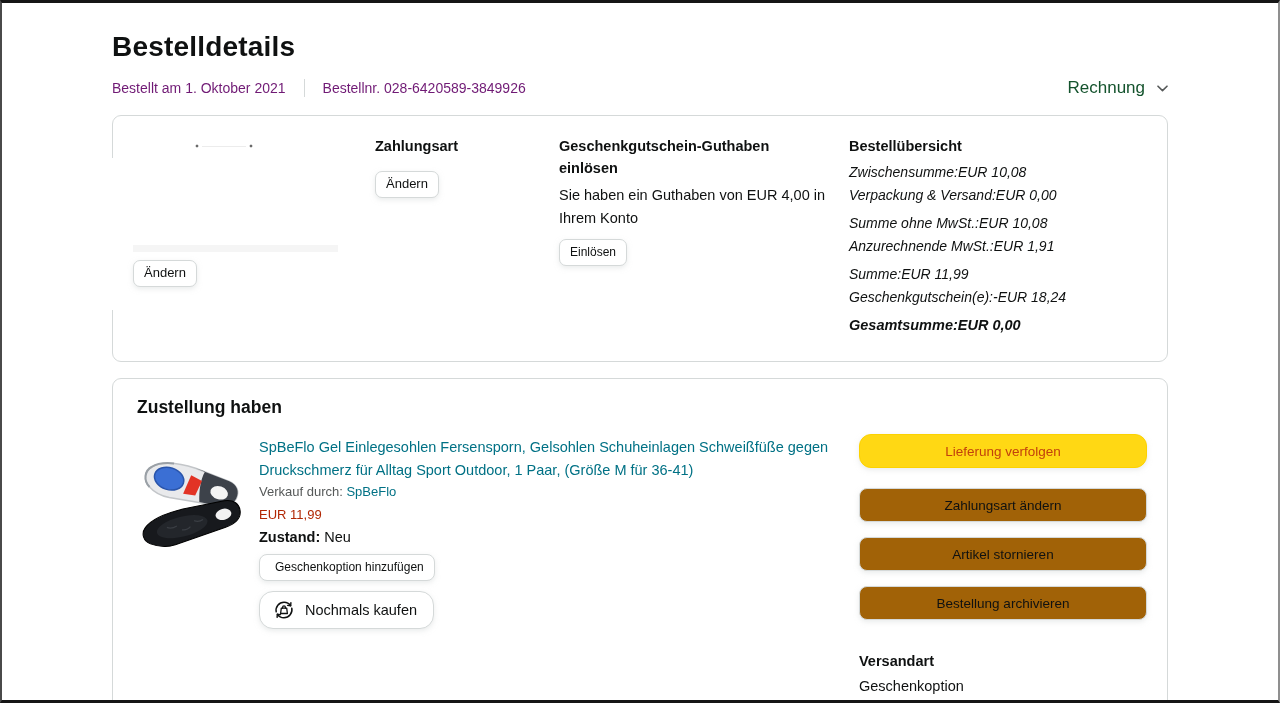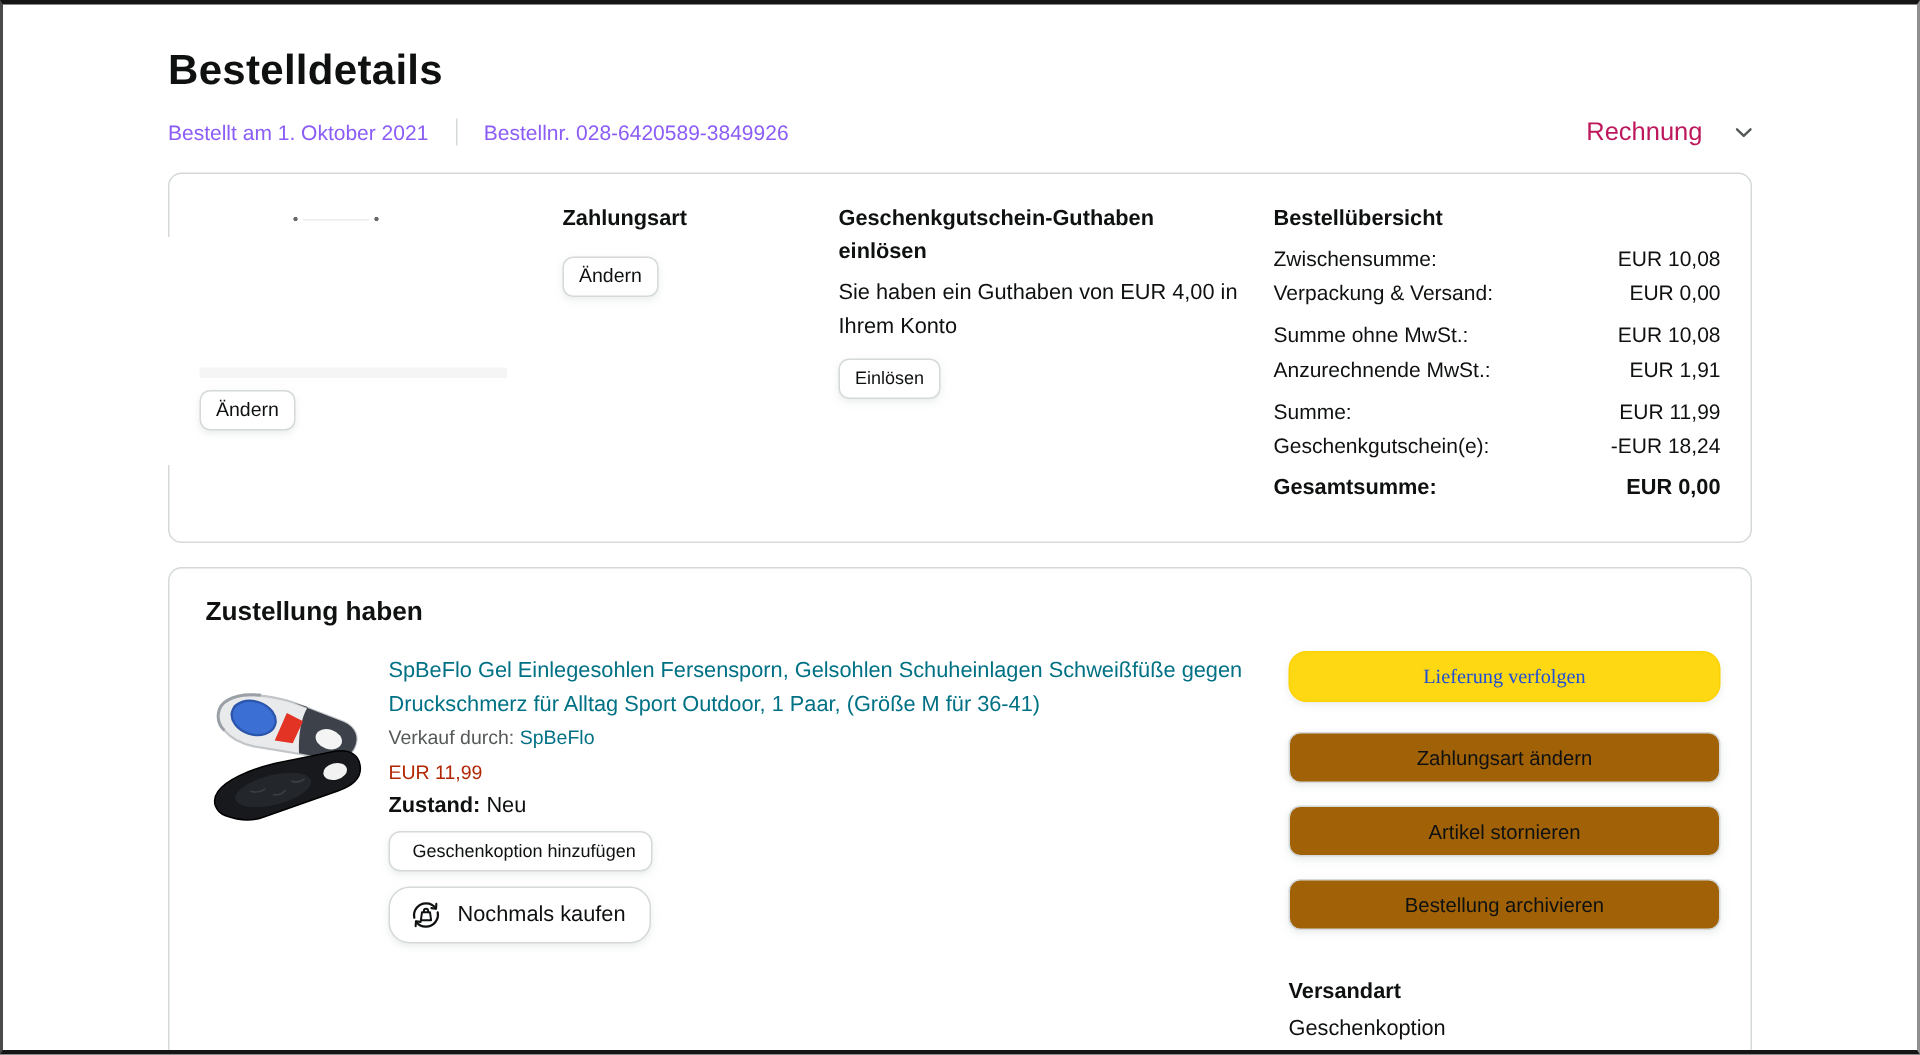--- a/index.html
+++ b/index.html
@@ -16,25 +16,25 @@
     overflow: hidden;
   }
   .content { width: 1056px; margin: 0 auto; padding-top: 28px; }
 
   h1.page-title { font-size: 28px; font-weight: 600; letter-spacing: .2px; }
 
   .meta-row {
     display: flex; justify-content: space-between; align-items: center;
     margin-top: 15px;
   }
-  .meta-left { display: flex; align-items: center; font-size: 14px; color: #8b5cf6; }
+  .meta-left { display: flex; align-items: center; font-size: 14px; color: #701a75; }
   .vdiv { display: inline-block; width: 1px; height: 18px; background: #D5D9D9; margin: 0 18px; }
   .invoice-trigger {
-    color: #be185d; font-size: 17px; text-decoration: none; cursor: pointer;
-    display: inline-flex; align-items: center; gap: 22px;
+    color: #14532d; font-size: 17px; text-decoration: none; cursor: pointer;
+    display: inline-flex; align-items: center; gap: 12px;
   }
   .invoice-trigger .caret svg { display: block; }
 
   
   .card {
     position: relative;
     border: 1px solid #D5D9D9; border-radius: 9px;
     margin-top: 17px; background: #fff;
   }
   .card1 { padding: 19px 20px 24px 20px; min-height: 237px; display: flex; gap: 24px; }
@@ -63,21 +63,21 @@
     border: 1px solid #D5D9D9; border-radius: 7px;
     box-shadow: 0 2px 5px 0 rgba(213,217,217,.5);
     font-family: inherit; font-size: 13px; color: #0F1111;
     padding: 3px 10px 4px; line-height: 18px; cursor: pointer;
   }
   .col-payment .btn-small { margin-top: 14px; }
   .col-gift p { font-size: 14.5px; line-height: 23px; margin-top: 5px; width: 285px; }
   .col-gift .btn-small { margin-top: 9px; font-size: 12px; }
 
   
-  .srow { display: flex; justify-content: space-between; font-size: 14px; line-height: 23px; }
+  .srow { display: flex; justify-content: flex-start; font-size: 14px; line-height: 23px; font-style: italic; }
   .srow.gap { margin-top: 5px; }
   .col-summary h3 { margin-bottom: 4px; }
   .srow.total { font-weight: 700; margin-top: 5px; font-size: 14.5px; }
 
   
   .delivery-title { font-size: 17.5px; font-weight: 700; }
   .card2-body { display: flex; margin-top: 16px; }
   .product-area { flex: 1; display: flex; }
   .prod-img { width: 114px; height: 118px; margin: 6px 8px 0 0; position: relative; cursor: pointer; }
   .prod-details { flex: 1; padding-top: 2px; }
@@ -97,21 +97,21 @@
     border: 1px solid #D5D9D9; border-radius: 14px;
     box-shadow: 0 2px 5px 0 rgba(213,217,217,.5);
     font-family: inherit; font-size: 14.5px; color: #0F1111;
     padding: 6px 16px 6px 12px; cursor: pointer;
   }
   .buyagain-btn svg { display: block; }
 
   .actions-col { width: 288px; }
   .btn-yellow {
     width: 100%; height: 34px; background: #FFD814; border: 1px solid #FCD200;
-    border-radius: 12px; font-family: Liberation Serif, serif; font-size: 13.5px; color: #1d4ed8;
+    border-radius: 12px; font-family: Liberation Sans, sans-serif; font-size: 13.5px; color: #c2410c;
     cursor: pointer; margin-bottom: 20px; box-shadow: 0 2px 5px 0 rgba(213,217,217,.5);
   }
   .btn-white {
     width: 100%; height: 34px; background: #a16207; border: 1px solid #D5D9D9;
     border-radius: 8px; font-family: inherit; font-size: 13.5px; color: #0F1111;
     cursor: pointer; margin-bottom: 15px; box-shadow: 0 2px 5px 0 rgba(213,217,217,.5);
   }
   .shipmethod-title { margin-top: 15px; font-size: 14.5px; font-weight: 700; }
   .shipmethod-value { font-size: 14.5px; margin-top: 6px; }
   .actions-col .btn-small { margin-top: 9px; font-size: 12.5px; }

